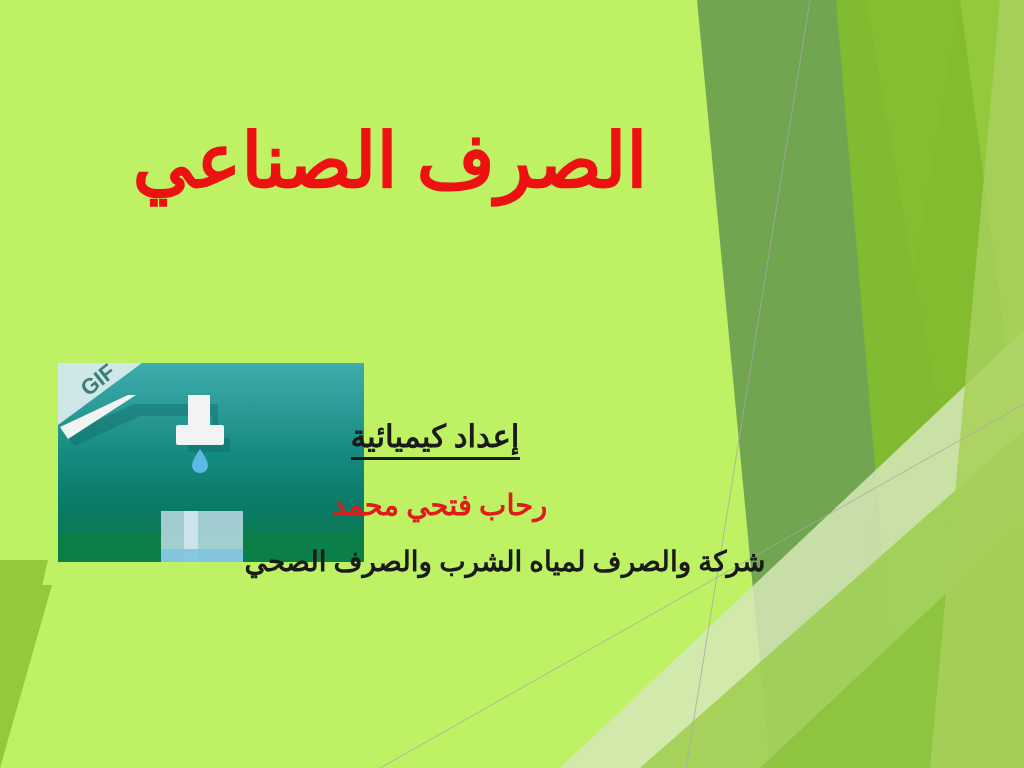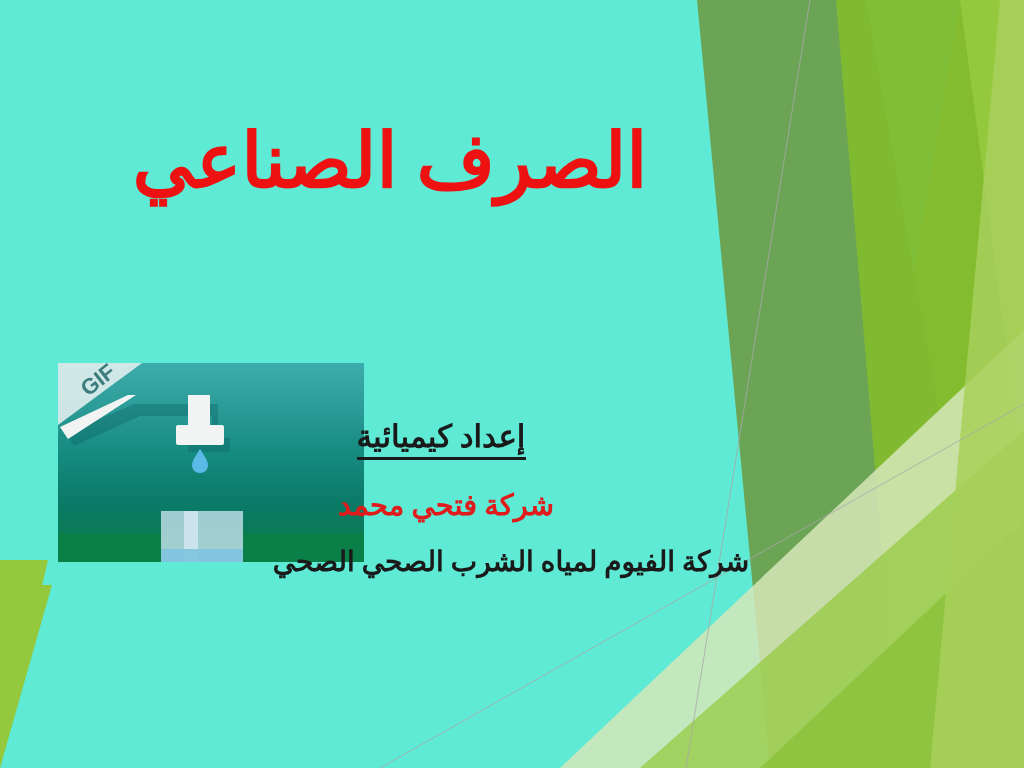--- a/index.html
+++ b/index.html
@@ -5,21 +5,21 @@
 <style>
   html, body {
     margin: 0;
     padding: 0;
     background: #ffffff;
   }
   #slide {
     position: relative;
     width: 1024px;
     height: 768px;
-    background: #5eead4;
+    background: #bef264;
     overflow: hidden;
     font-family: "Liberation Serif", "DejaVu Serif", serif;
   }
 
   
   #bg-decor {
     position: absolute;
     inset: 0;
     width: 1024px;
     height: 768px;
@@ -54,21 +54,21 @@
     width: 306px;
     height: 199px;
     z-index: 4;
     overflow: hidden;
   }
   #gif-figure svg { display: block; }
 
   
   #credits {
     position: absolute;
-    left: 226px;
+    left: 220px;
     top: 418px;
     width: 570px;
     direction: rtl;
     text-align: center;
     z-index: 6;
   }
   #prepared-by-label {
     font-family: "Liberation Serif", "DejaVu Serif", serif;
     font-weight: bold;
     font-size: 31px;
@@ -163,17 +163,17 @@
 
       <polygon points="0,0 84,0 0,62" fill="#DDEDED" opacity="0.92"></polygon>
       <text x="30" y="34" fill="#3C7C7C" font-family="Liberation Sans, sans-serif" font-size="22" font-weight="bold" transform="rotate(-38 30 34)">GIF</text>
     </svg>
   </div>
 
   <div id="credits">
     <div>
       <span id="prepared-by-label">إعداد كيميائية</span>
     </div>
-    <div id="author-name">شركة فتحي محمد</div>
-    <div id="organization">شركة الفيوم لمياه الشرب الصحي الصحي</div>
+    <div id="author-name">رحاب فتحي محمد</div>
+    <div id="organization">شركة والصرف لمياه الشرب والصرف الصحي</div>
   </div>
 
 </div>
 
 </body></html>

